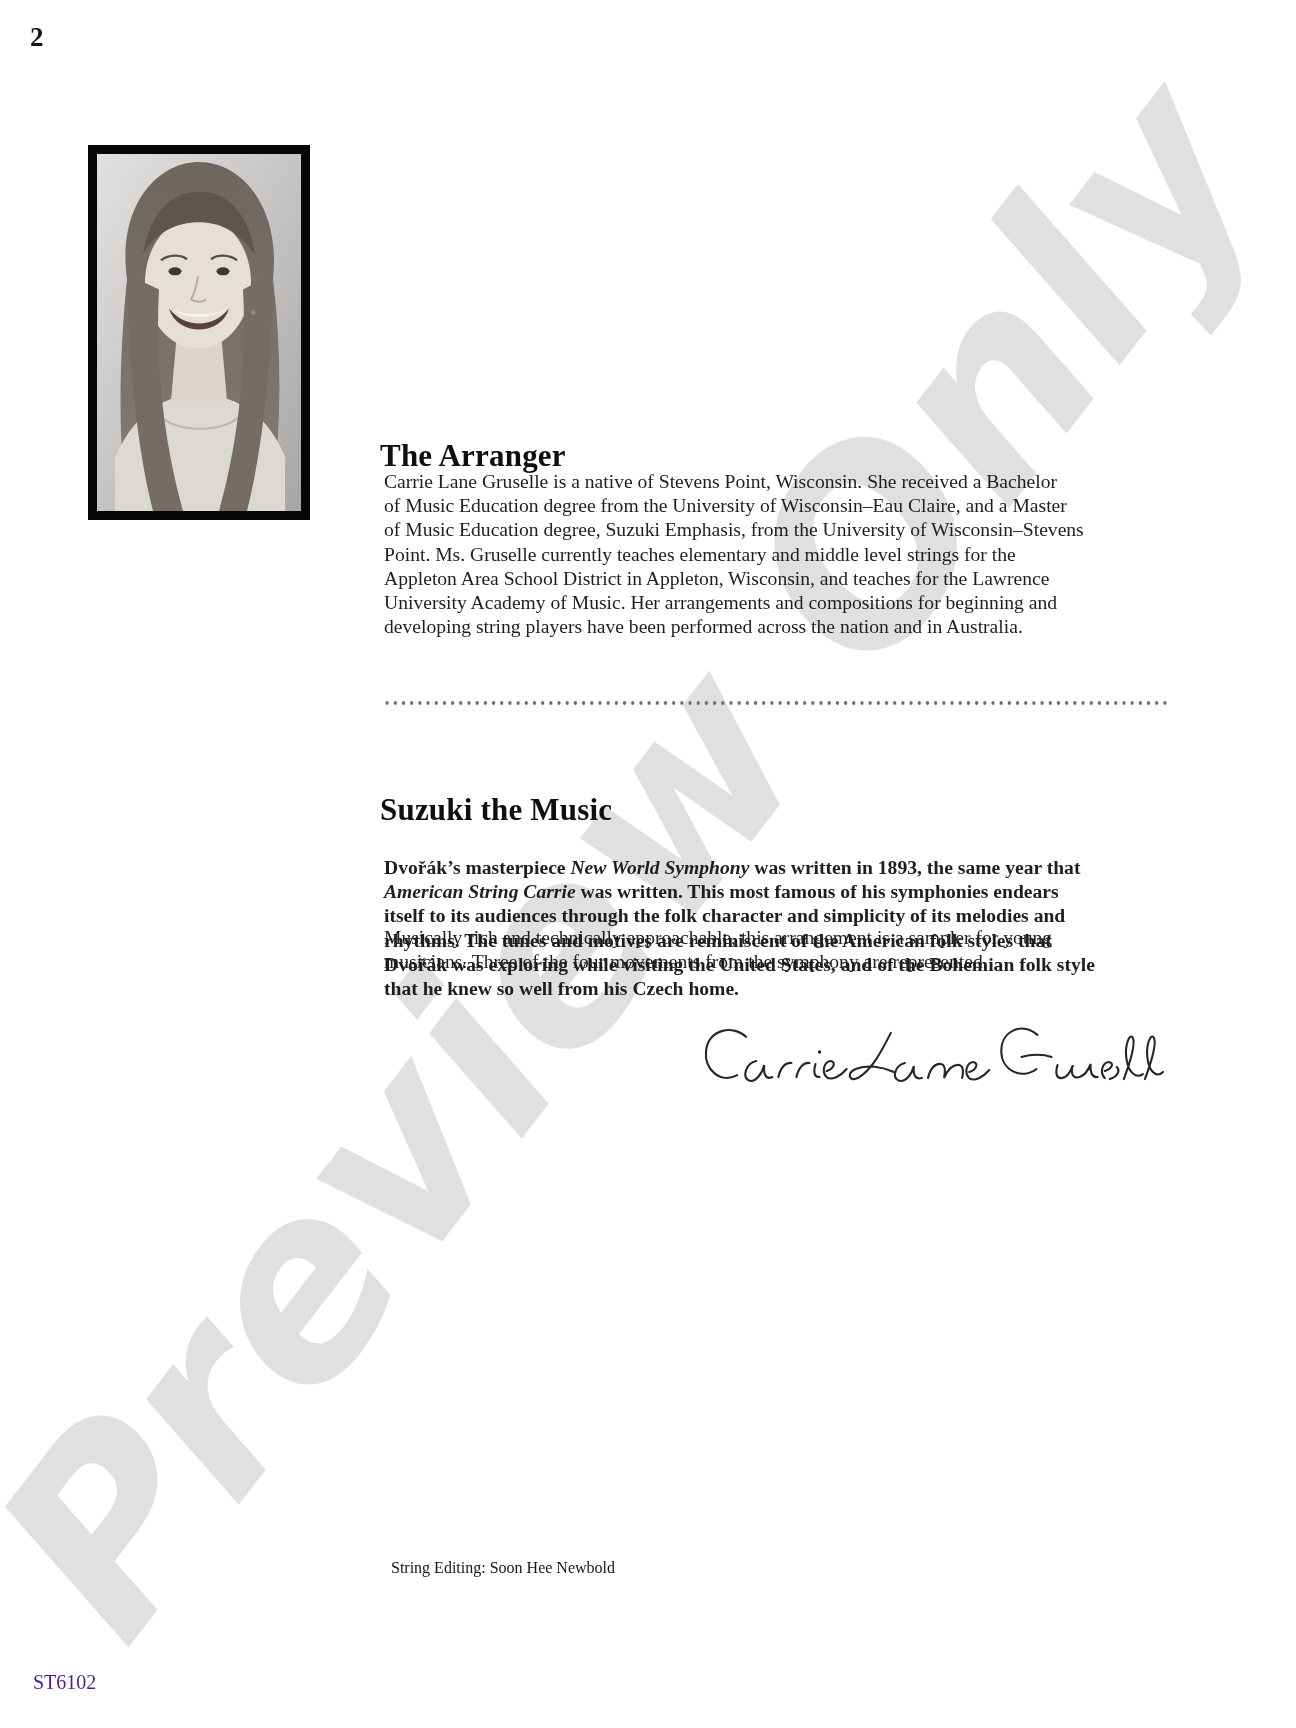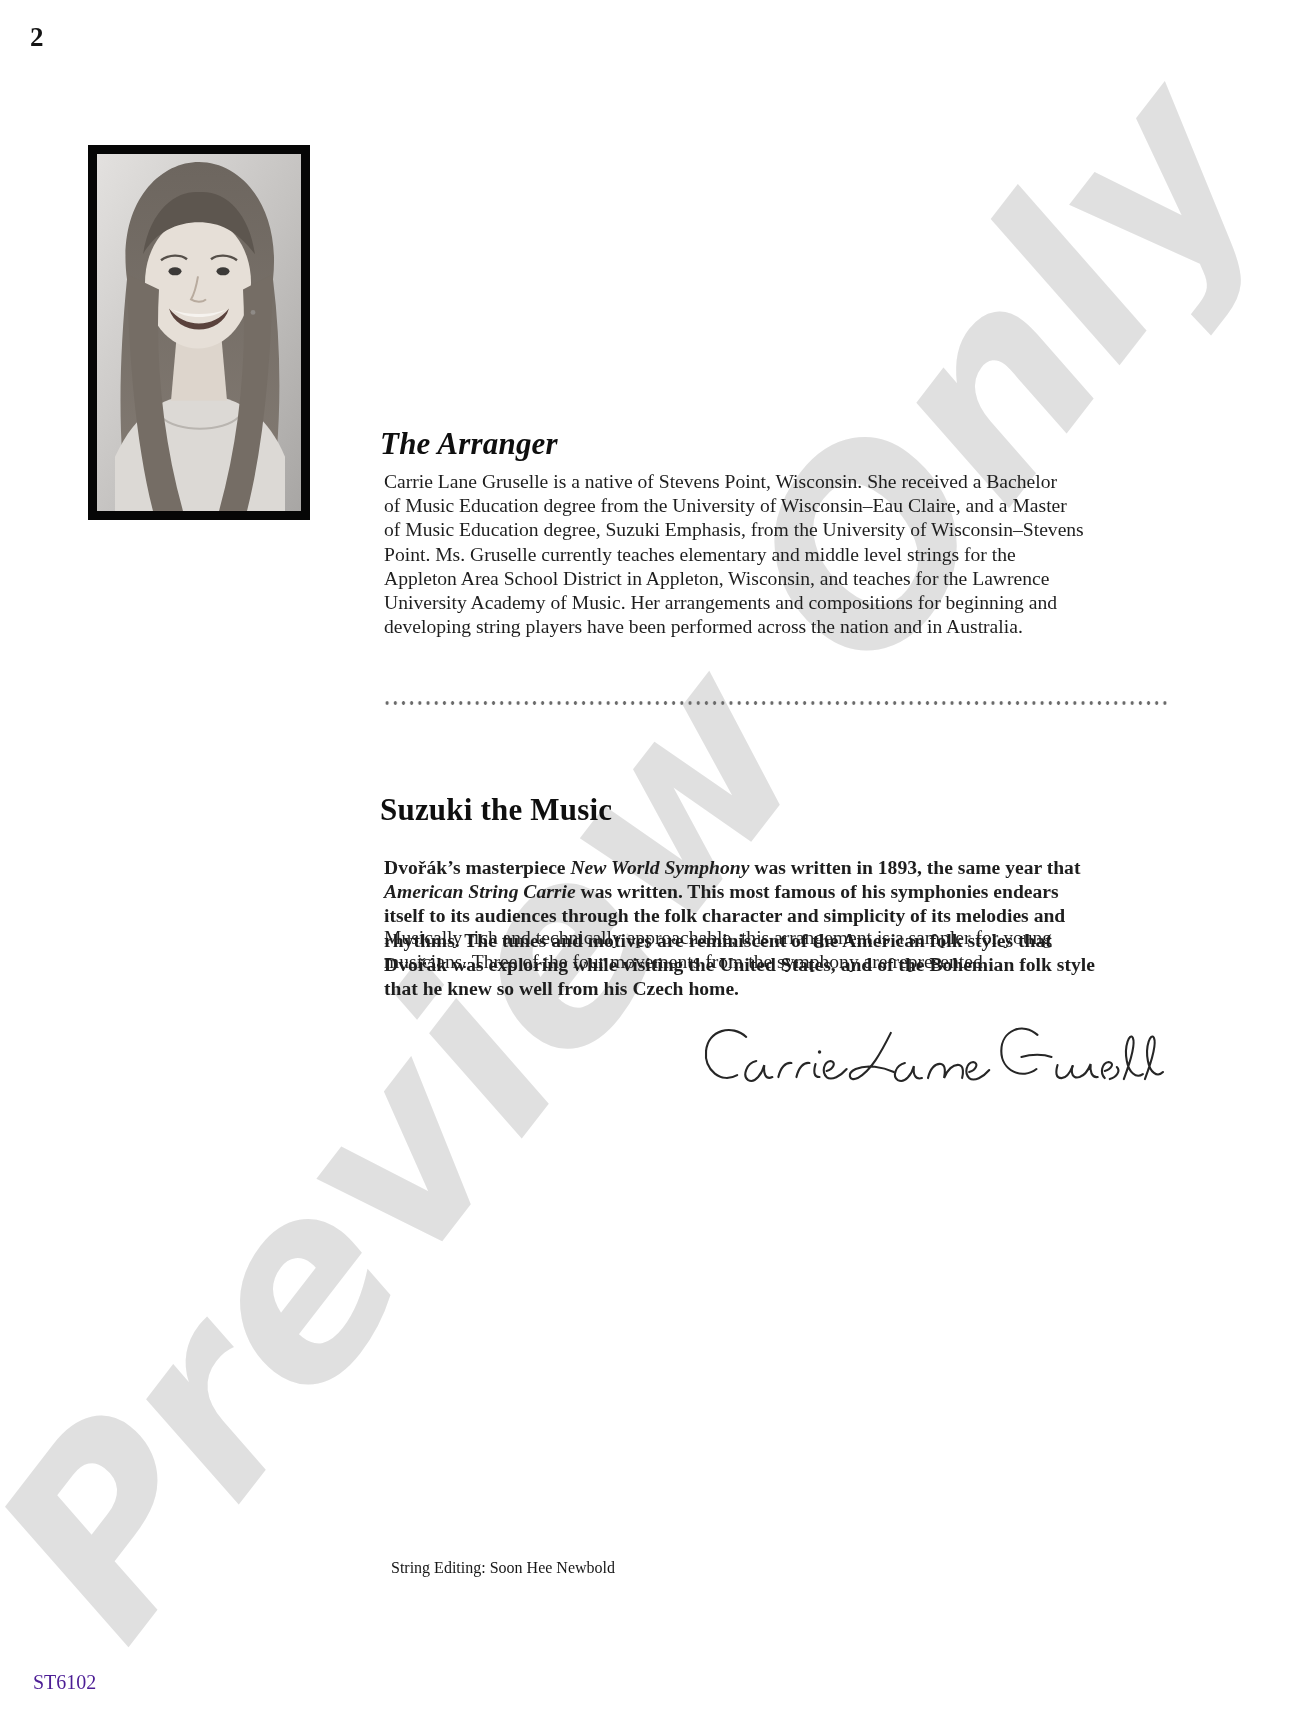--- a/index.html
+++ b/index.html
@@ -18,21 +18,21 @@
   .page-number{left:30px;top:22px;font-size:27px;font-weight:bold;color:#141414;}
   .portrait{
     left:88px;top:145px;width:204px;height:357px;margin:0;
     border:9px solid #060606;background:#c6c6c6;
   }
   .portrait svg{display:block;width:100%;height:100%;}
   .heading{
     left:380px;font-weight:bold;font-size:31px;color:#0f0f0f;
     letter-spacing:.2px;line-height:1.05;
   }
-  .h-arranger{top:407px;font-style:italic;}
+  .h-arranger{top:419px;}
   .h-about{top:768px;}
   .body-text{
     left:380px;width:800px;margin:4px;font-size:19.6px;line-height:24.2px;
     white-space:pre-line;color:#1e1e1e;
   }
   .p-arranger{top:466px;}
   .p-about-1{top:852px;font-weight:bold;}
   .p-about-2{top:922px;}
   .dotted-divider{
     left:383px;top:699px;width:784px;height:6px;

